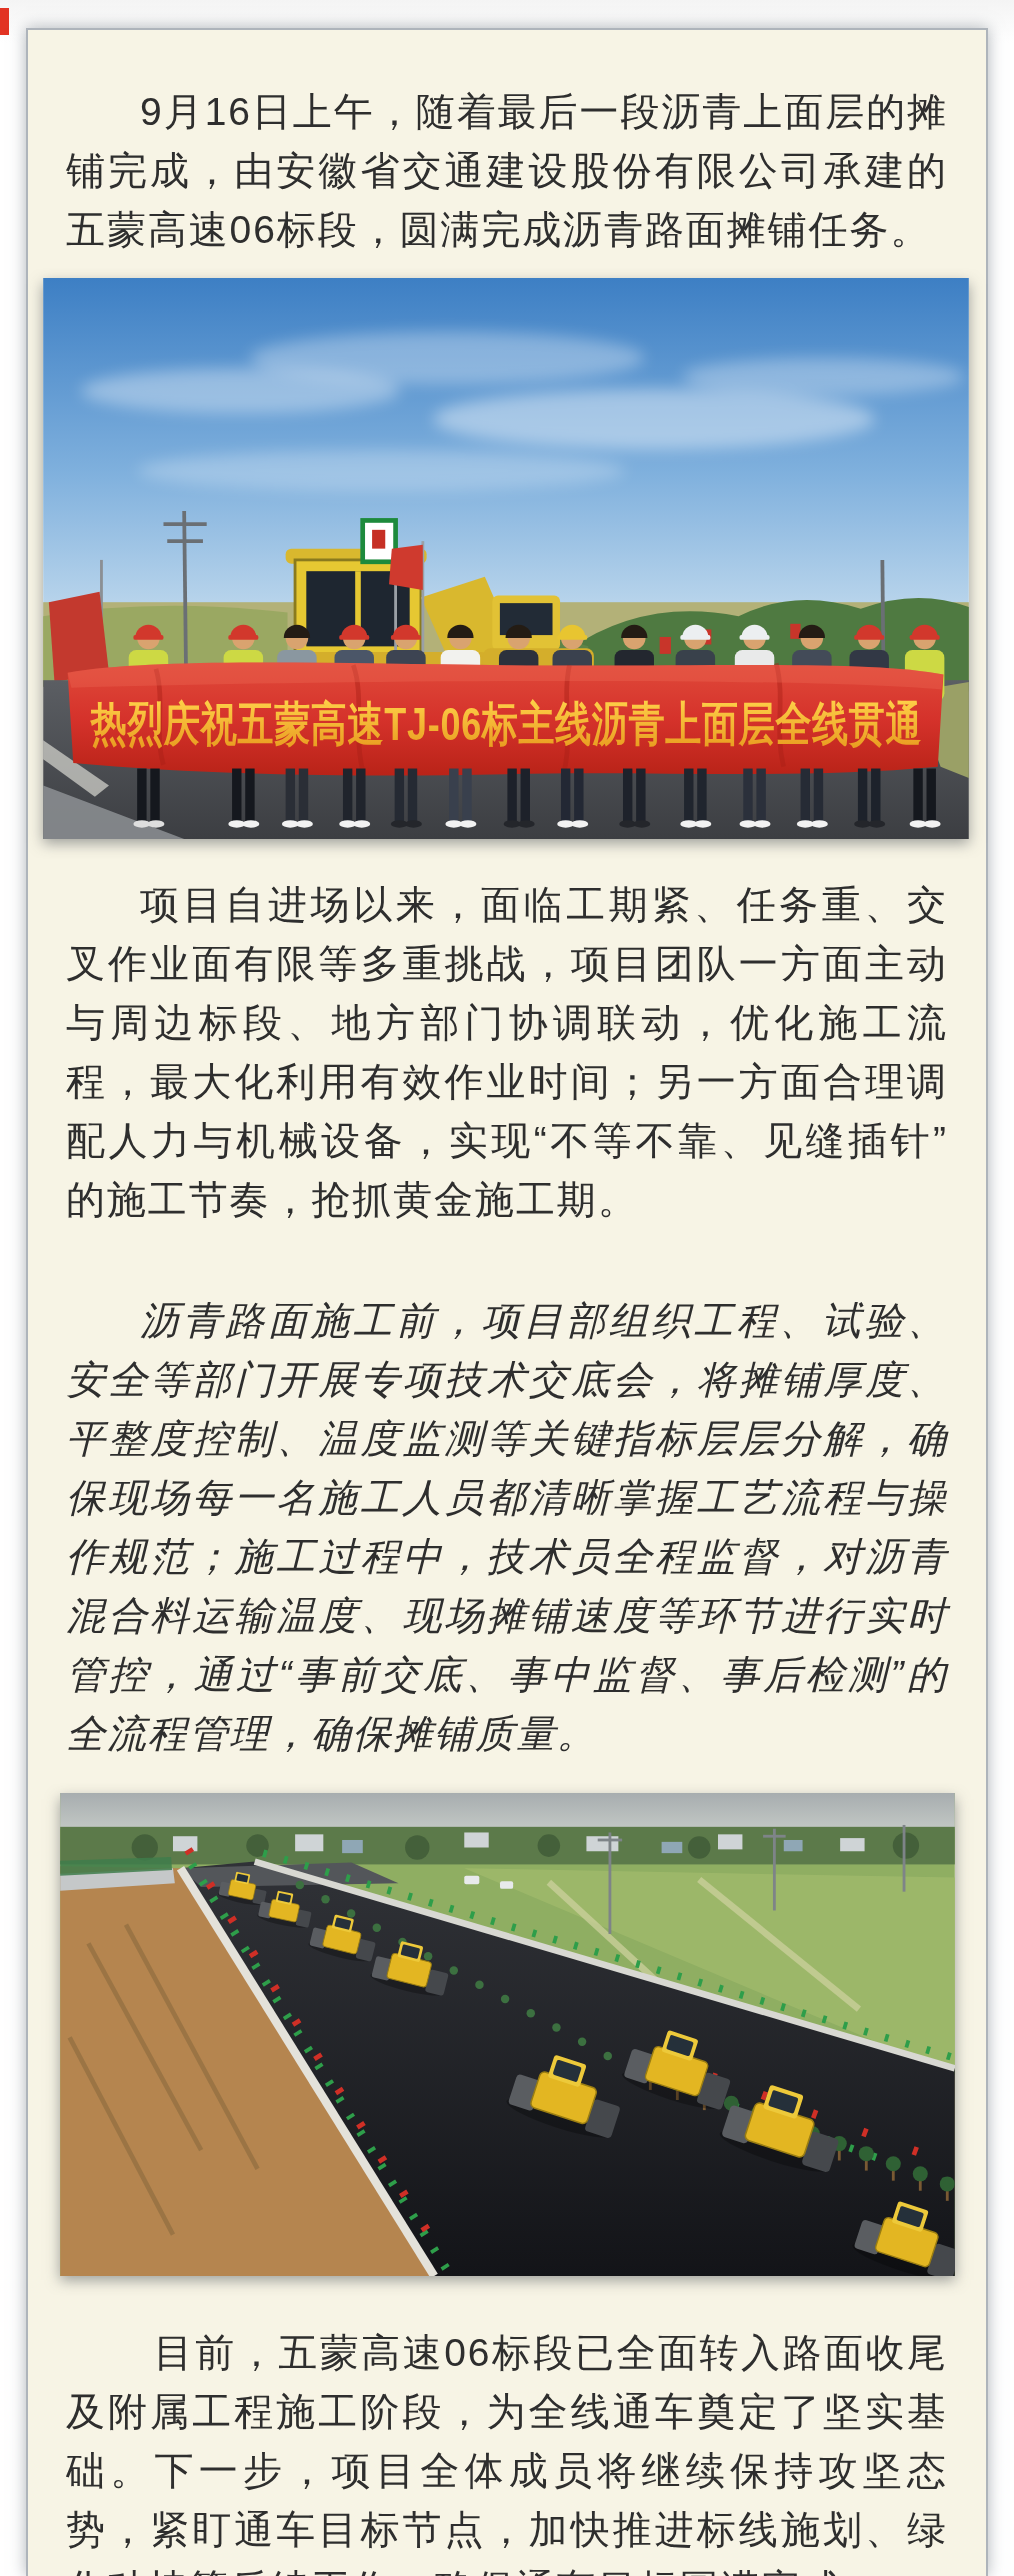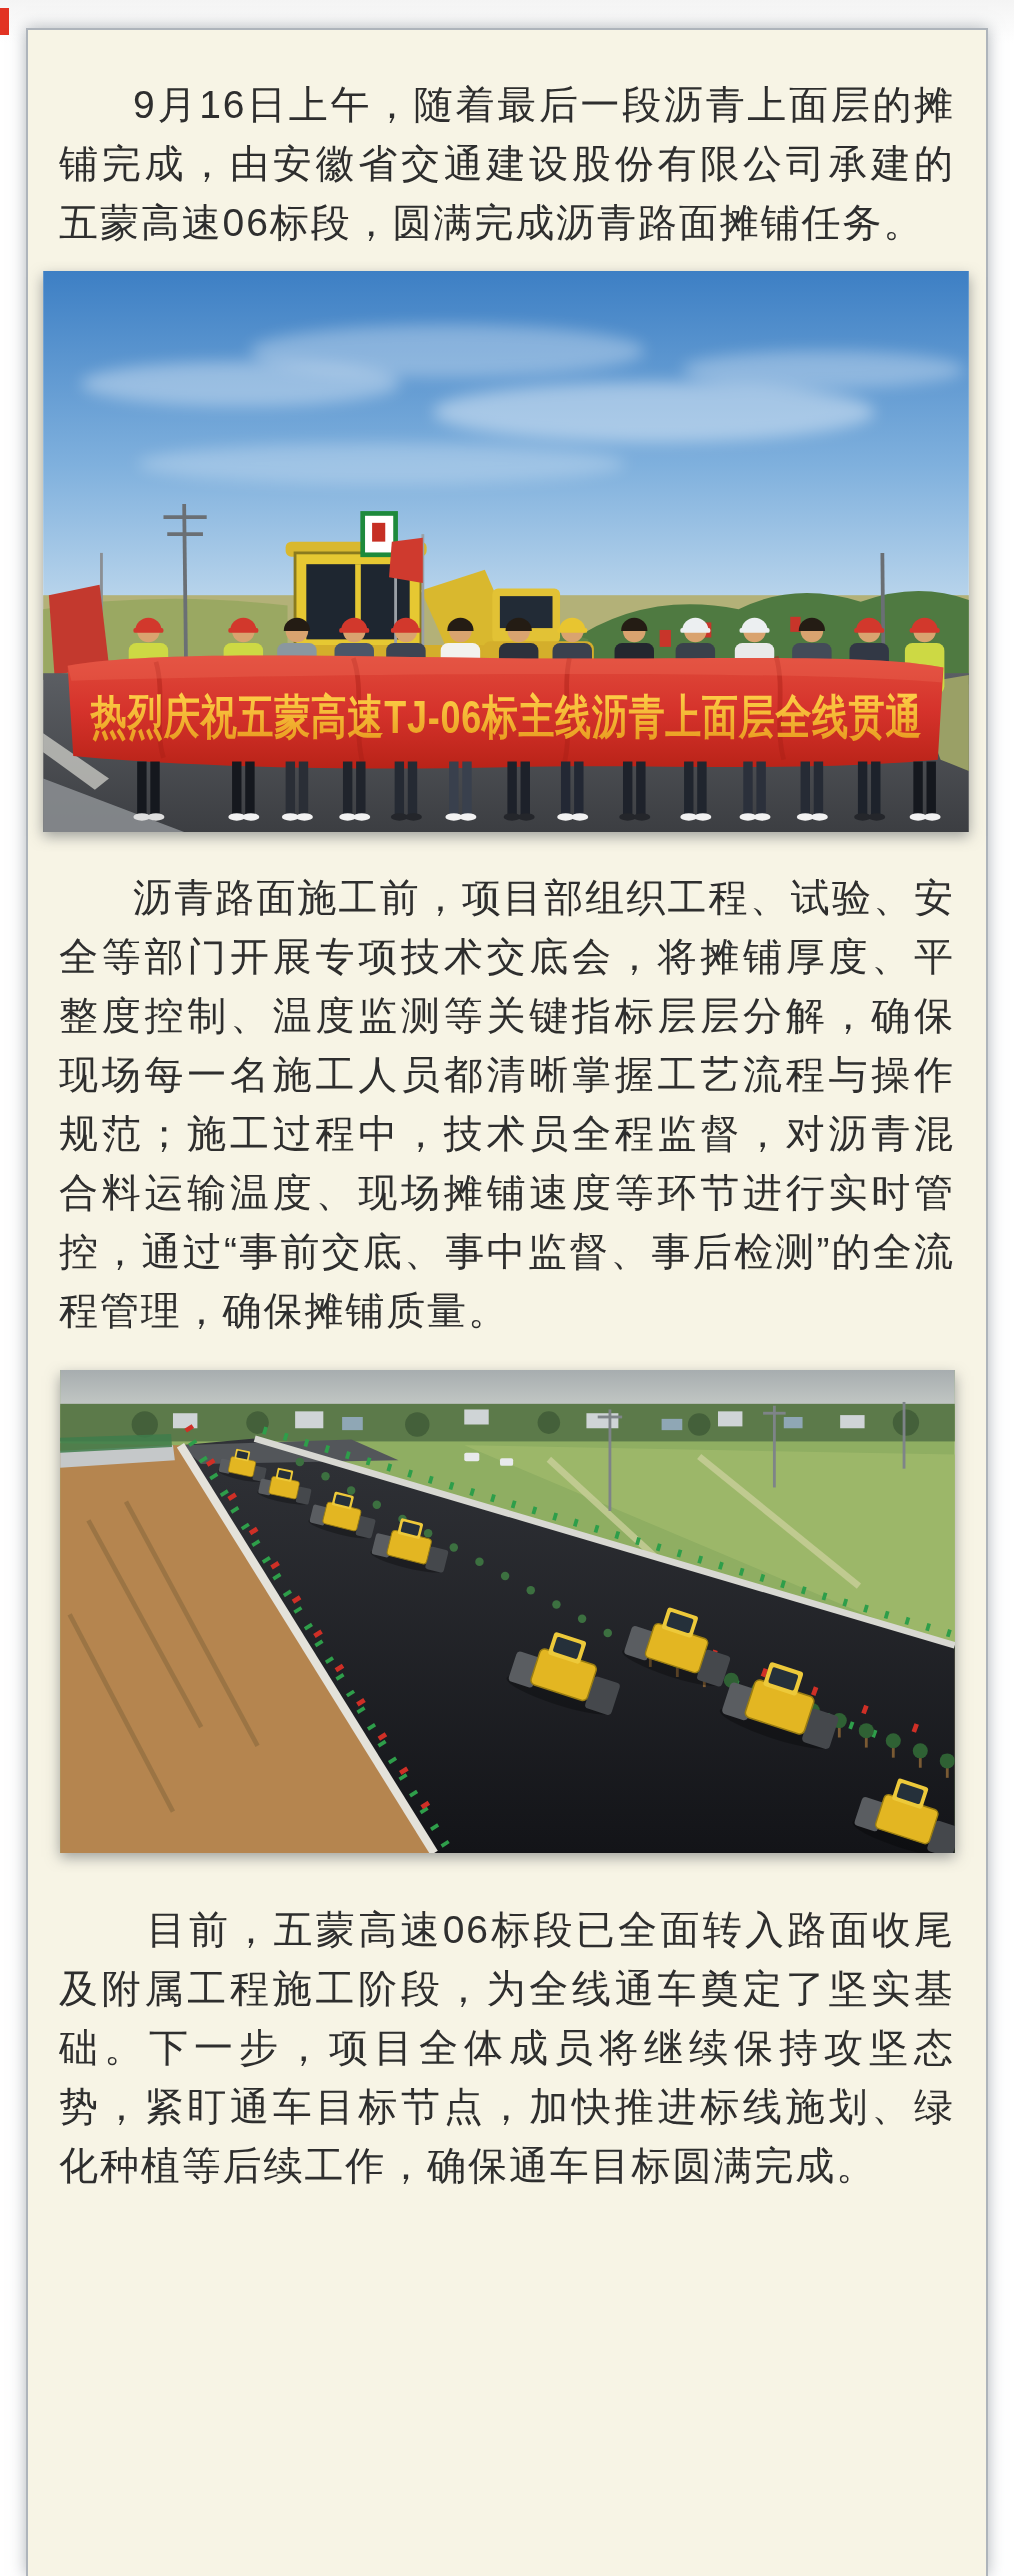--- a/index.html
+++ b/index.html
@@ -9,21 +9,21 @@
   }
   .page{position:relative;width:1015px;height:2576px;background:linear-gradient(#f4f4f4,#ffffff 43px);}
   .edge-artifact{position:absolute;left:0;top:7.5px;width:8.5px;height:27px;background:#e23323;}
   .card{
     position:absolute;left:26px;top:28px;width:962px;height:2548px;box-sizing:border-box;
     background:#f7f4e5;border:2.8px solid #aeb4bb;border-bottom:none;
     box-shadow:0 0 15px rgba(110,118,128,.55);
     padding:41px 27px 0 27px;
   }
   .para{
-    margin:4px;font-size:39px;line-height:59px;letter-spacing:1.9px;color:#2e2e2e;
+    margin:11px;font-size:39px;line-height:59px;letter-spacing:1.9px;color:#2e2e2e;
     font-weight:500;text-align:justify;text-indent:1.9em;
   }
   .para + .para{margin-top:62px;font-style:italic;}
   .para-last{text-indent:2.25em;}
   figure{padding:0;border:0;font-size:0;line-height:0;}
   #photo1{margin:19px 0 36px -12.2px;width:926px;height:561px;box-shadow:0 4.7px 13px rgba(70,75,82,.5);}
   #photo2{margin:30px auto 47px auto;width:895px;height:483px;box-shadow:0 4.7px 13px rgba(70,75,82,.5);}
   svg{display:block;}
   svg text{font-family:"Liberation Sans","DejaVu Sans",sans-serif;}
 </style>
@@ -240,20 +240,21 @@
             <ellipse cx="872" cy="581" rx="9" ry="4" fill="#24262b"></ellipse>
             <ellipse cx="887" cy="581" rx="9" ry="4" fill="#24262b"></ellipse>
             <rect x="926" y="522" width="10" height="56" fill="#15181e"></rect>
             <rect x="940" y="522" width="10" height="56" fill="#15181e"></rect>
             <ellipse cx="931" cy="581" rx="9" ry="4" fill="#f2f2f2"></ellipse>
             <ellipse cx="946" cy="581" rx="9" ry="4" fill="#f2f2f2"></ellipse>
           </g>
       </svg>
     </figure>
 
+    <p class="para">项目自进场以来，面临工期紧、任务重、交叉作业面有限等多重挑战，项目团队一方面主动与周边标段、地方部门协调联动，优化施工流程，最大化利用有效作业时间；另一方面合理调配人力与机械设备，实现“不等不靠、见缝插针”的施工节奏，抢抓黄金施工期。</p>
 
     <p class="para">沥青路面施工前，项目部组织工程、试验、安全等部门开展专项技术交底会，将摊铺厚度、平整度控制、温度监测等关键指标层层分解，确保现场每一名施工人员都清晰掌握工艺流程与操作规范；施工过程中，技术员全程监督，对沥青混合料运输温度、现场摊铺速度等环节进行实时管控，通过“事前交底、事中监督、事后检测”的全流程管理，确保摊铺质量。</p>
 
     <figure id="photo2">
       <svg viewBox="0 0 952 514" width="895" height="483">
         <defs>
           <linearGradient id="sky2G" x1="0" y1="0" x2="0" y2="1">
             <stop offset="0" stop-color="#a7adaf"></stop>
               <stop offset="1" stop-color="#c2c7c4"></stop>
           </linearGradient>

